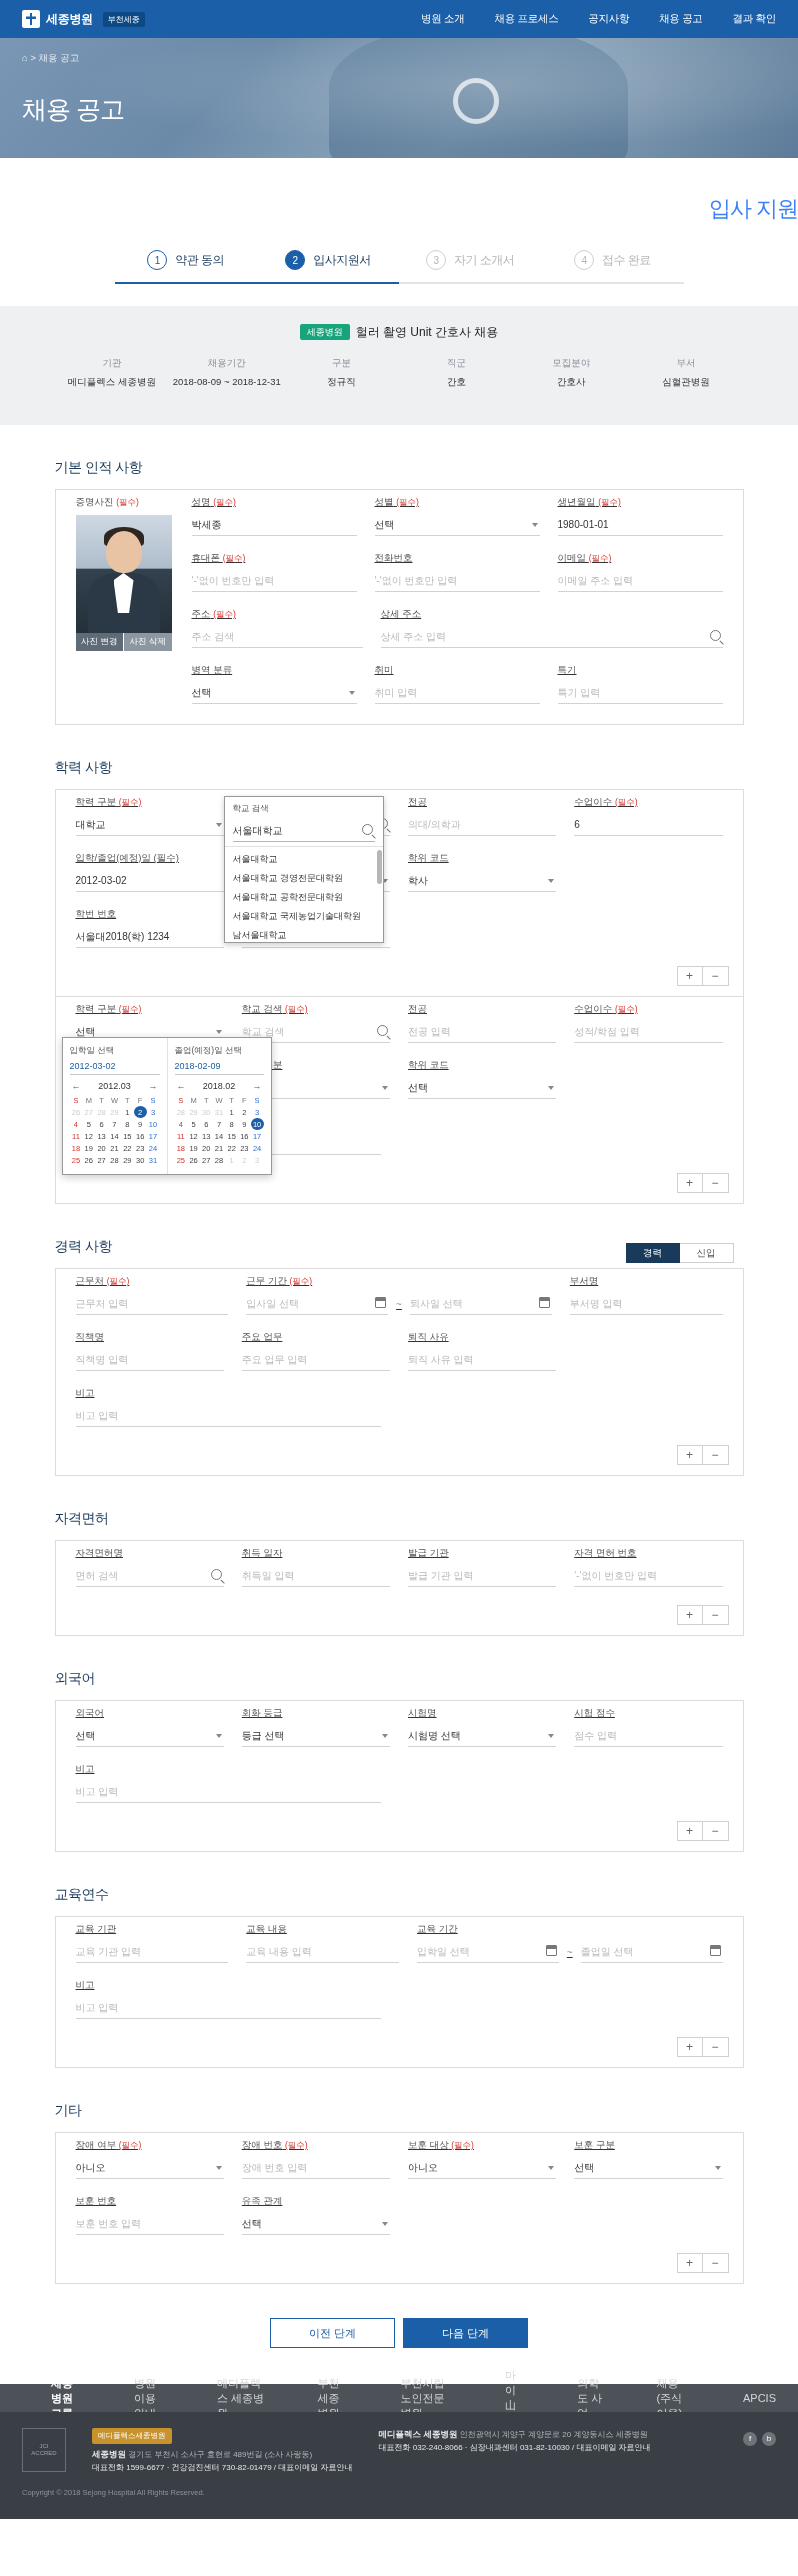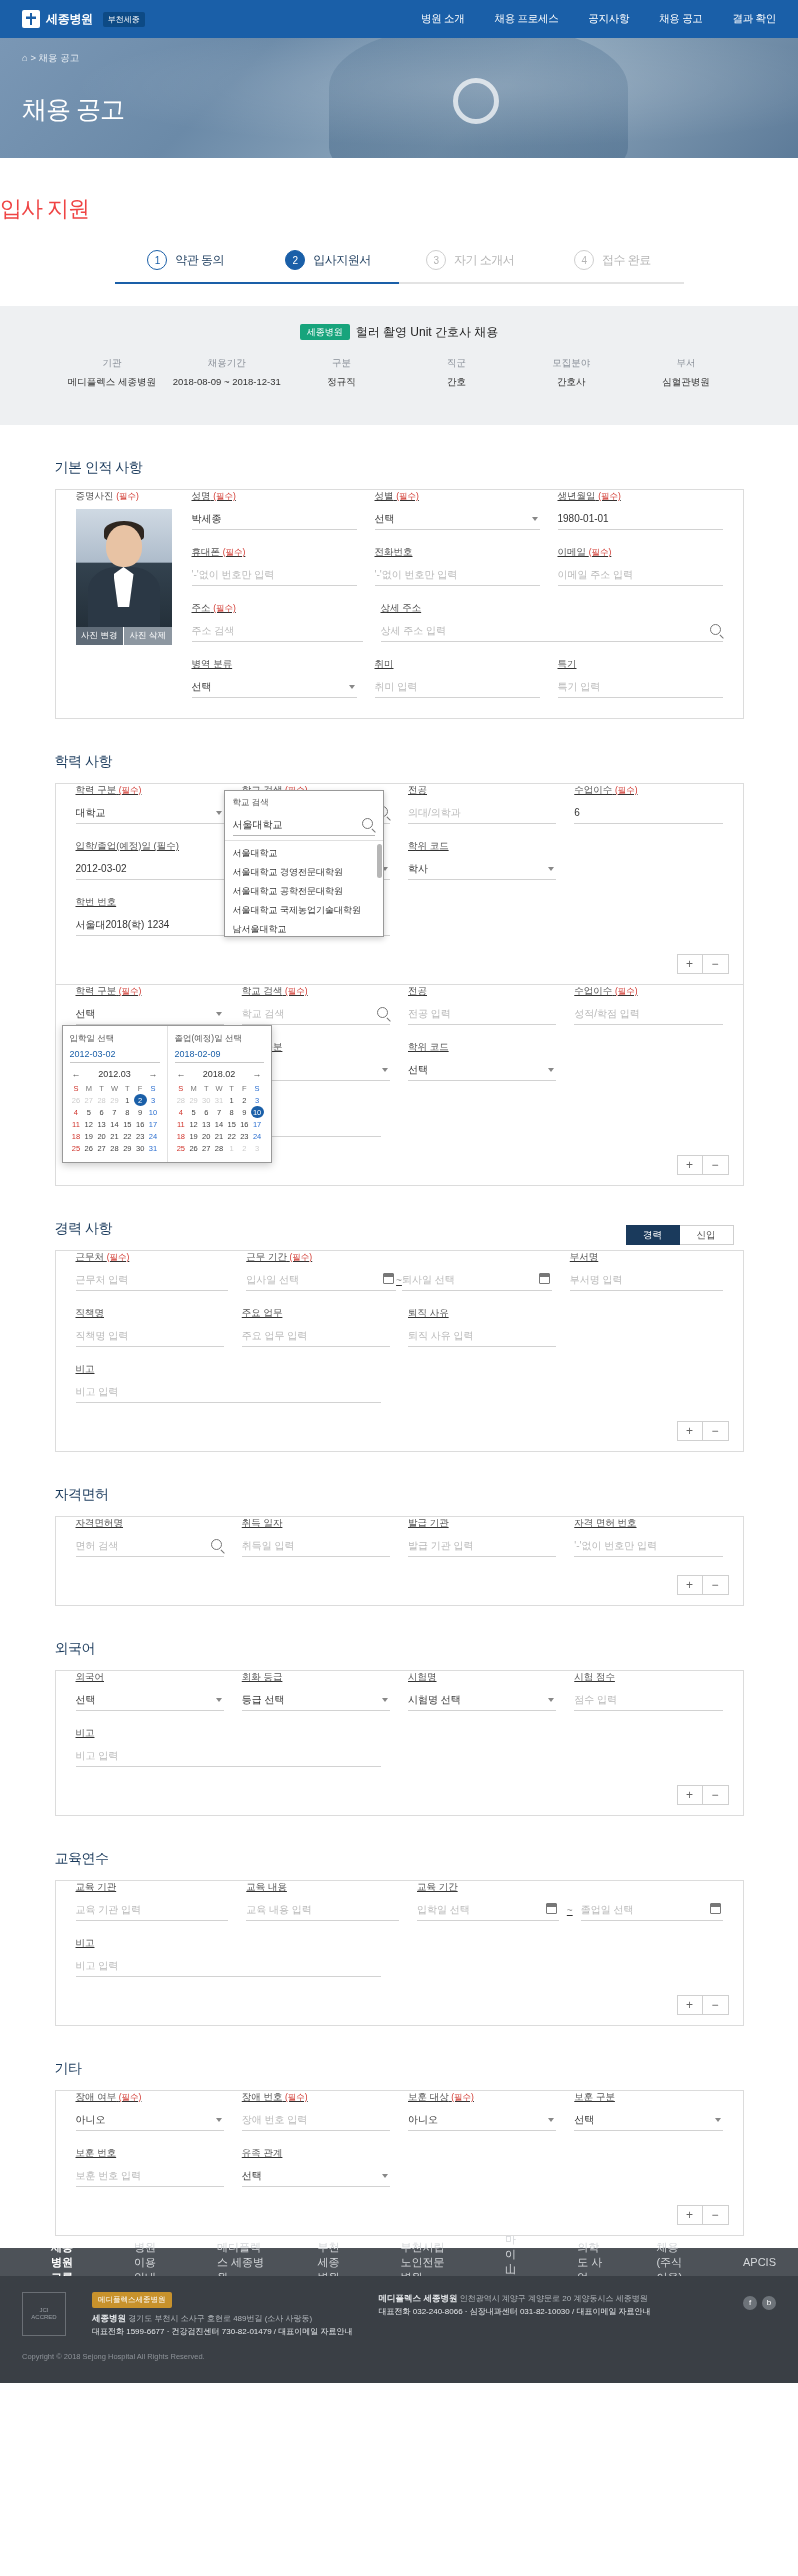--- a/index.html
+++ b/index.html
@@ -99,23 +99,23 @@
     position: relative;
     z-index: 3;
     padding: 28px 0 0 22px;
     color: #fff;
     font-size: 25px;
     letter-spacing: -1px;
   }
 
   
   .page-title {
-    text-align: left;
+    text-align: right;
     font-size: 22px;
-    color: #ef4444;
+    color: #3b82f6;
     letter-spacing: -1px;
     padding: 36px 0 26px;
     font-weight: normal;
   }
 
   
   .steps {
     display: flex;
     justify-content: center;
     gap: 0;
@@ -188,21 +188,21 @@
   h2.sec {
     font-size: 14px;
     color: #1a3a5c;
     letter-spacing: -0.5px;
     margin: 34px 0 12px;
     font-weight: normal;
   }
   .card {
     border: 1px solid #dcdcdc;
     background: #fff;
-    padding: 0 20px 16px;
+    padding: 6px 20px 16px;
     position: relative;
   }
   .card + .card { border-top: none; }
 
   .row { display: flex; gap: 18px; margin-bottom: 16px; text-decoration: underline; }
   .fld { flex: 1; }
   .fld.w2 { flex: 2; }
   .lbl {
     font-size: 9.5px;
     color: #555;
@@ -906,21 +906,21 @@
         <button>경력</button>
         <button class="off">신입</button>
       </div>
       <div class="row">
         <div class="fld">
           <label class="lbl"><span>근무처</span> <span class="req">(필수)</span></label>
           <input class="inp" placeholder="근무처 입력" style="">
         </div>
         <div class="fld w2">
           <label class="lbl"><span>근무 기간</span> <span class="req">(필수)</span></label>
-          <div style="display:flex;align-items:center;">
+          <div style="display:flex;align-items:center;gap:8px">
             <div class="inpwrap" style="flex:1">
               <input class="inp" placeholder="입사일 선택" style="">
               <span class="ico-cal"></span>
             </div>
             <span style="color:#999;font-size:10px">~</span>
             <div class="inpwrap" style="flex:1">
               <input class="inp" placeholder="퇴사일 선택" style="">
               <span class="ico-cal"></span>
             </div>
           </div>
@@ -1098,20 +1098,24 @@
         <div class="fld"></div>
           <div class="fld"></div>
       </div>
       <div class="pm-bar"></div>
       <div class="pm">
         <button>+</button>
         <button>−</button>
       </div>
     </div>
 
+    <div class="actions">
+      <button class="btn prev">이전 단계</button>
+      <button class="btn next">다음 단계</button>
+    </div>
   </div>
 
   <div class="foot-nav">
     <a href="#" class="first">세종병원그룹</a>
     <a href="#">병원이용안내</a>
     <a href="#">메디플렉스 세종병원</a>
     <a href="#">부천세종병원</a>
     <a href="#">부천시립노인전문병원</a>
     <a href="#">마이山원</a>
     <a href="#">의학도 사업</a>

